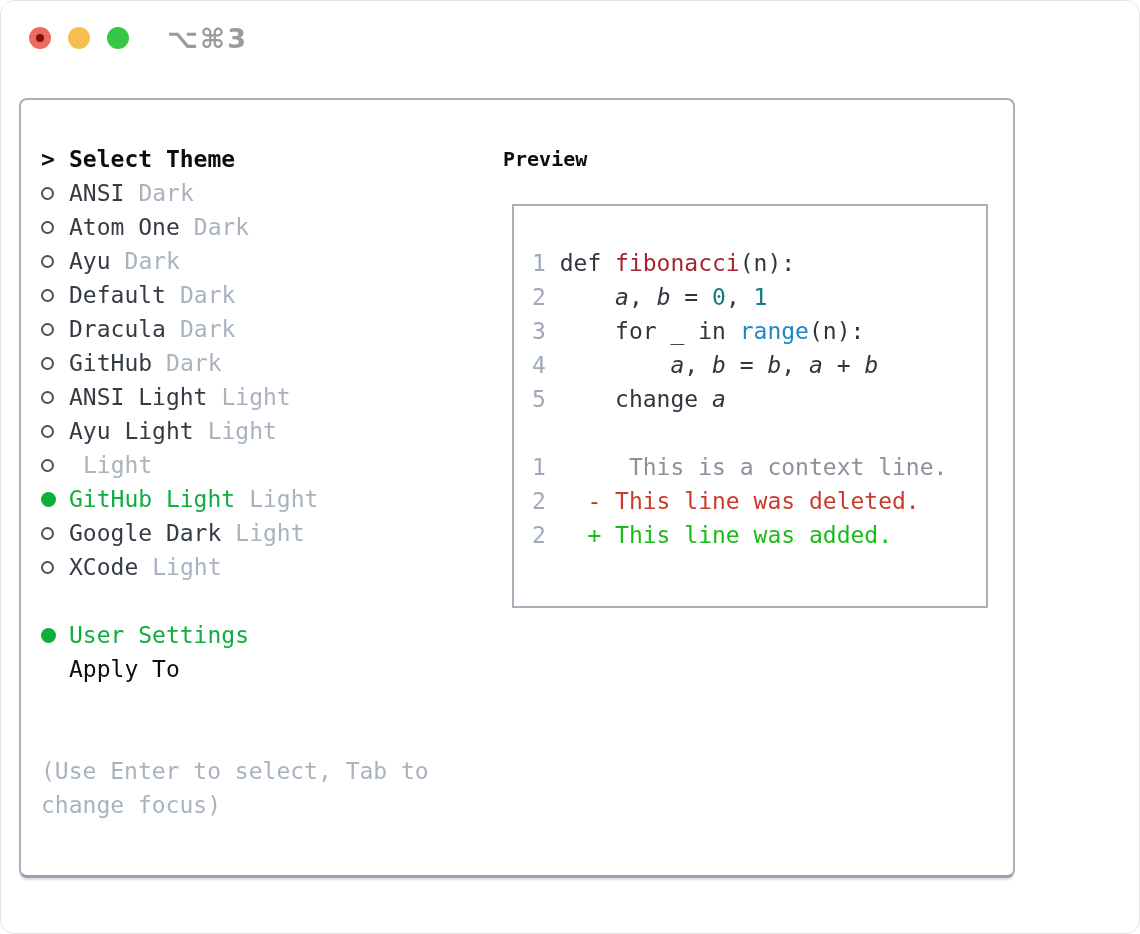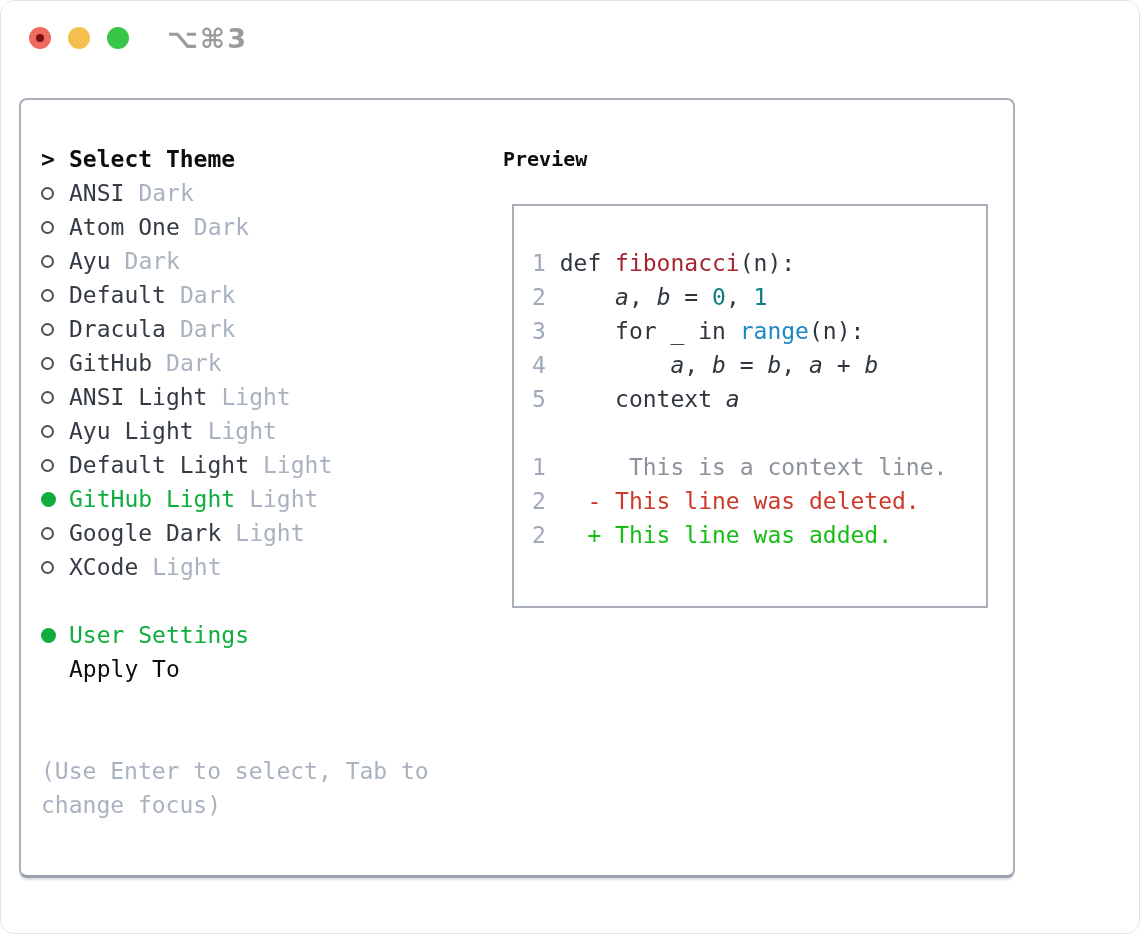--- a/index.html
+++ b/index.html
@@ -86,42 +86,42 @@
     <div id="theme-list">
         <div class="grid-row row"><span class="marker"><span class="cursor">&gt;</span></span><span class="header-label">Select Theme</span></div>
         <div class="grid-row row"><span class="marker"><span class="circle ring"></span></span><span class="label">ANSI</span><span class="variant">Dark</span></div>
         <div class="grid-row row"><span class="marker"><span class="circle ring"></span></span><span class="label">Atom One</span><span class="variant">Dark</span></div>
         <div class="grid-row row"><span class="marker"><span class="circle ring"></span></span><span class="label">Ayu</span><span class="variant">Dark</span></div>
         <div class="grid-row row"><span class="marker"><span class="circle ring"></span></span><span class="label">Default</span><span class="variant">Dark</span></div>
         <div class="grid-row row"><span class="marker"><span class="circle ring"></span></span><span class="label">Dracula</span><span class="variant">Dark</span></div>
         <div class="grid-row row"><span class="marker"><span class="circle ring"></span></span><span class="label">GitHub</span><span class="variant">Dark</span></div>
         <div class="grid-row row"><span class="marker"><span class="circle ring"></span></span><span class="label">ANSI Light</span><span class="variant">Light</span></div>
         <div class="grid-row row"><span class="marker"><span class="circle ring"></span></span><span class="label">Ayu Light</span><span class="variant">Light</span></div>
-        <div class="grid-row row"><span class="marker"><span class="circle ring"></span></span><span class="label">Default Light</span><span class="variant">Light</span></div>
+        <div class="grid-row row"><span class="marker"><span class="circle ring"></span></span><span class="variant">Light</span></div>
         <div class="grid-row row selected"><span class="marker"><span class="circle fill"></span></span><span class="label">GitHub Light</span><span class="variant">Light</span></div>
         <div class="grid-row row"><span class="marker"><span class="circle ring"></span></span><span class="label">Google Dark</span><span class="variant">Light</span></div>
         <div class="grid-row row"><span class="marker"><span class="circle ring"></span></span><span class="label">XCode</span><span class="variant">Light</span></div>
       </div>
     <div id="apply-to">
         <div class="grid-row row selected"><span class="marker"><span class="circle fill"></span></span><span class="label">User Settings</span></div>
         <div class="grid-row row"><span class="marker"></span><span class="subheader-label">Apply To</span></div>
       </div>
     <div id="footer">
         <div class="hint-line">(Use Enter to select, Tab to</div>
         <div class="hint-line">change focus)</div>
       </div>
 
     <div class="preview-title">Preview</div>
     <div class="preview-box">
       <div id="code">
           <div class="code-line"><span class="ln">1</span><span class="s-plain">def </span><span class="s-function">fibonacci</span><span class="s-plain">(n):</span></div>
           <div class="code-line"><span class="ln">2</span><span class="s-plain">    </span><span class="s-variable">a</span><span class="s-plain">, </span><span class="s-variable">b</span><span class="s-plain"> = </span><span class="s-number">0</span><span class="s-plain">, </span><span class="s-number">1</span></div>
           <div class="code-line"><span class="ln">3</span><span class="s-plain">    for _ in </span><span class="s-builtin">range</span><span class="s-plain">(n):</span></div>
           <div class="code-line"><span class="ln">4</span><span class="s-plain">        </span><span class="s-variable">a</span><span class="s-plain">, </span><span class="s-variable">b</span><span class="s-plain"> = </span><span class="s-variable">b</span><span class="s-plain">, </span><span class="s-variable">a</span><span class="s-plain"> + </span><span class="s-variable">b</span></div>
-          <div class="code-line"><span class="ln">5</span><span class="s-plain">    context </span><span class="s-variable">a</span></div>
+          <div class="code-line"><span class="ln">5</span><span class="s-plain">    change </span><span class="s-variable">a</span></div>
           <div class="code-line"><span class="ln"></span></div>
           <div class="code-line"><span class="ln">1</span><span class="s-context">     This is a context line.</span></div>
           <div class="code-line"><span class="ln">2</span><span class="s-deleted">  - This line was deleted.</span></div>
           <div class="code-line"><span class="ln">2</span><span class="s-added">  + This line was added.</span></div>
         </div>
     </div>
   </div>
 </div>
 
 </body></html>

